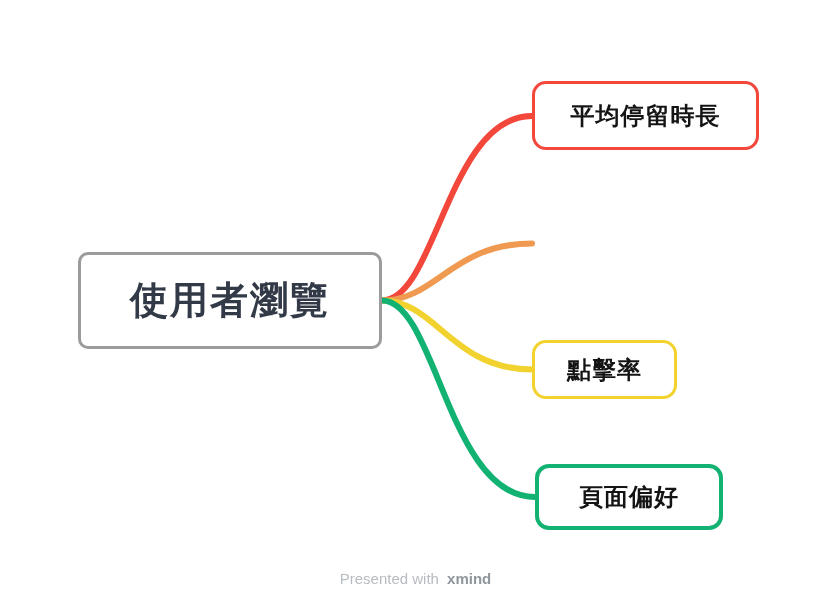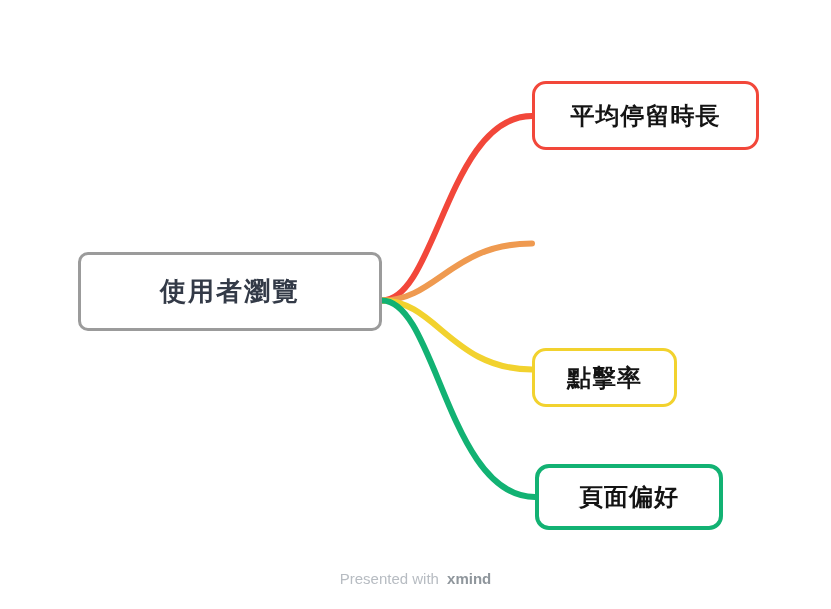--- a/index.html
+++ b/index.html
@@ -34,39 +34,39 @@
     display: flex;
     align-items: center;
     justify-content: center;
     box-sizing: border-box;
     cursor: default;
   }
   .node.root {
     left: 78px;
     top: 252px;
     width: 304px;
-    height: 79px;
+    height: 97px;
     border-width: 3px;
     border-radius: 10px;
-    font-size: 26px;
+    font-size: 38px;
     font-weight: 700;
     color: #333a47;
     letter-spacing: 2px;
   }
   .node.branch {
     border-width: 3px;
     border-radius: 14px;
     font-size: 24px;
     font-weight: 700;
     color: #141414;
     letter-spacing: 1px;
   }
   .node.b1 { left: 532px; top: 81px;  width: 227px; height: 69px; }
   .node.b2 { left: 532px; top: 214px; width: 145px; height: 59px; }
-  .node.b3 { left: 532px; top: 348px; width: 145px; height: 59px; }
+  .node.b3 { left: 532px; top: 340px; width: 145px; height: 59px; }
   .node.b4 { left: 535px; top: 464px; width: 188px; height: 66px; border-width: 4px; }
   .footer {
     position: absolute;
     left: 0;
     right: 0;
     bottom: 22px;
     text-align: center;
     font-size: 15px;
     color: #b7bcc2;
   }

